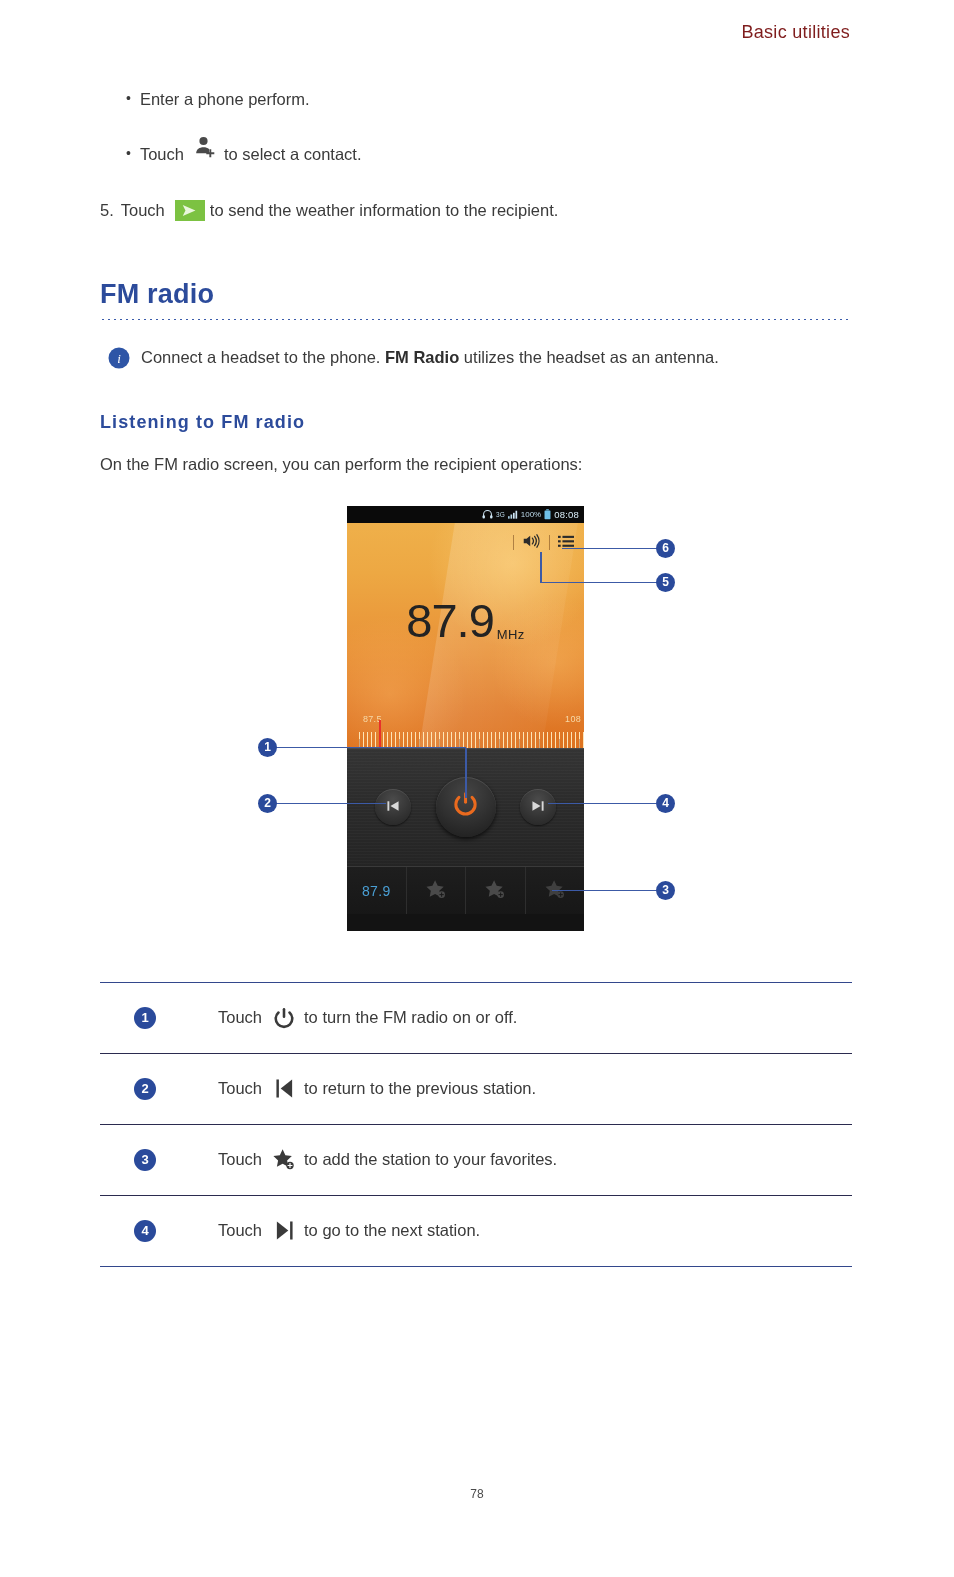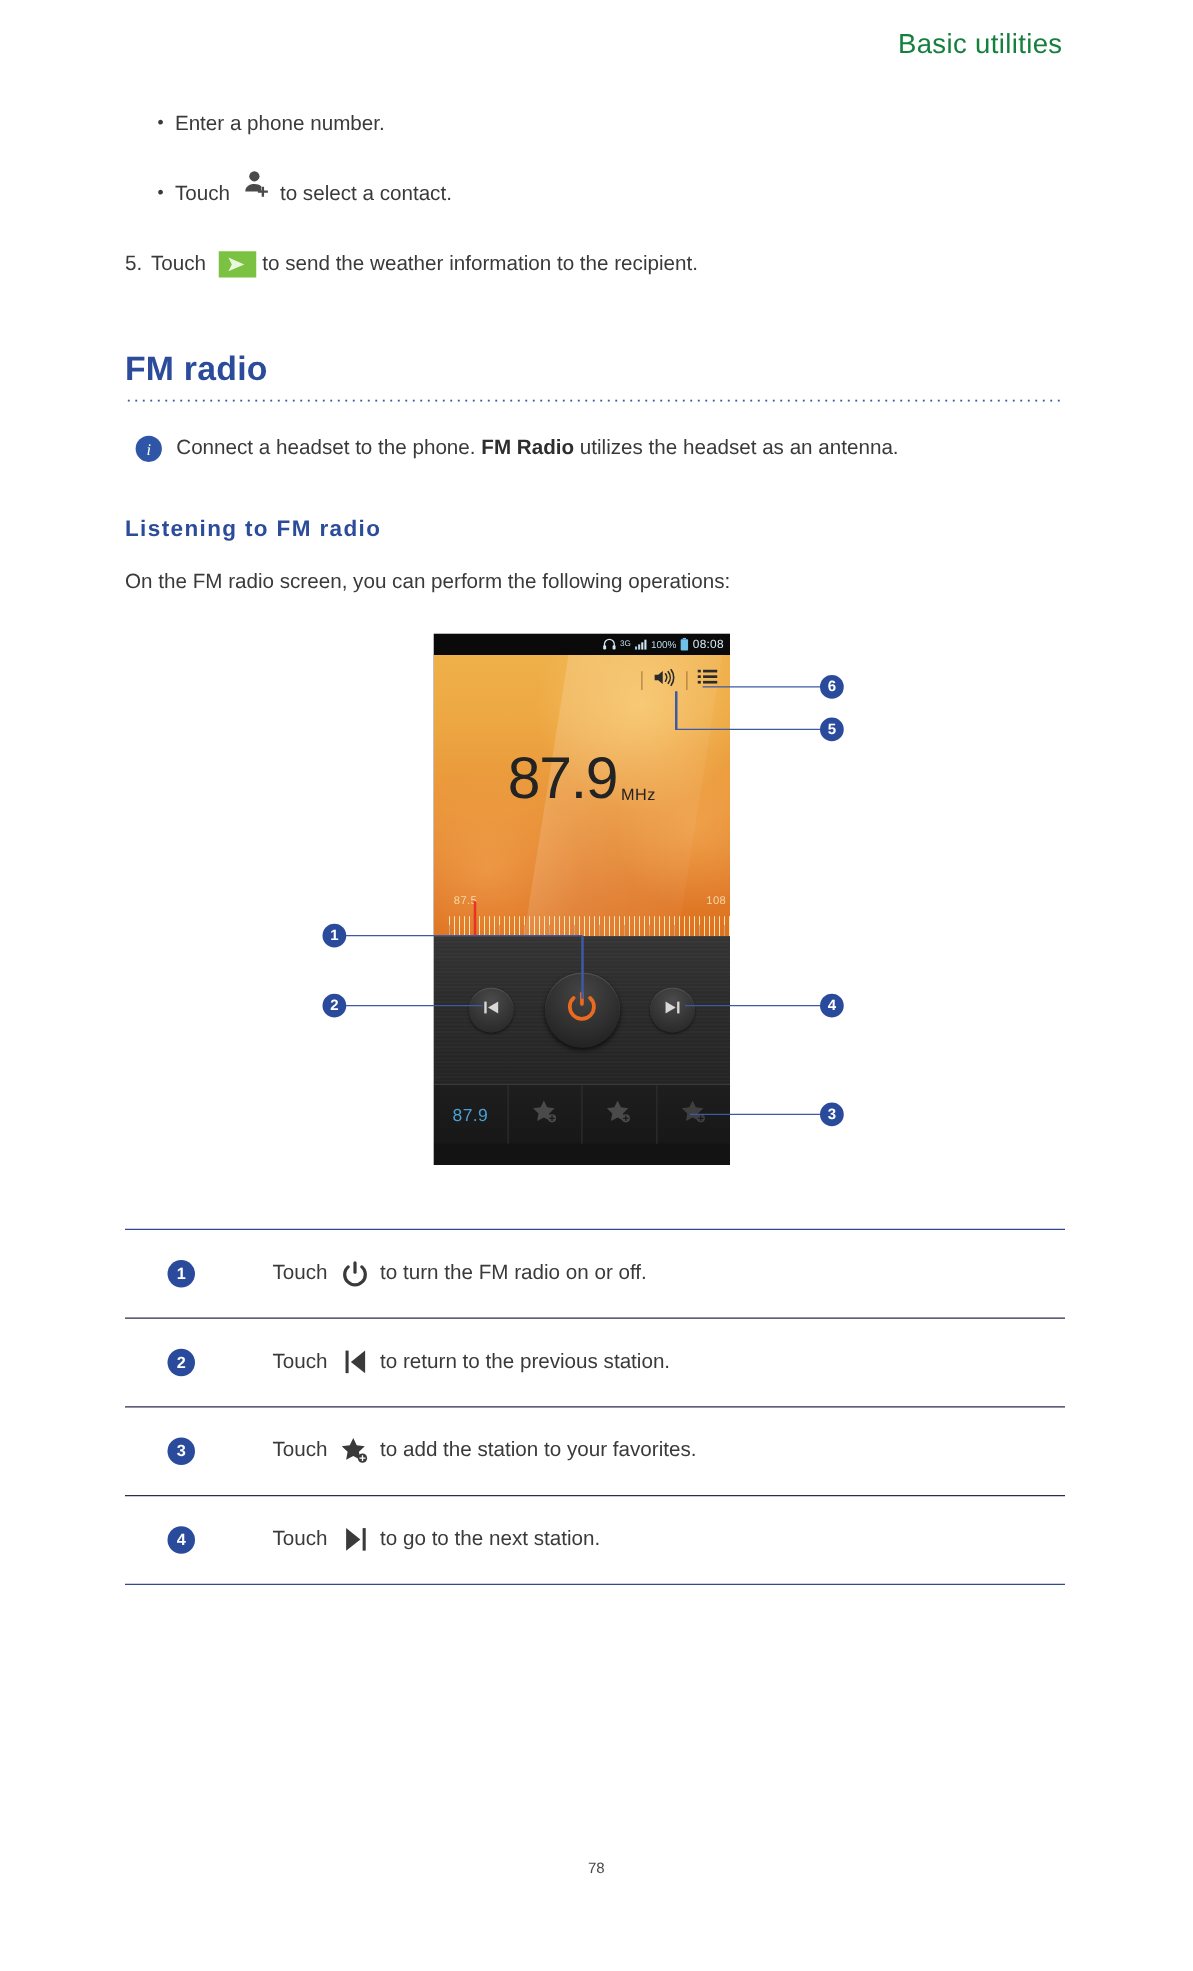--- a/index.html
+++ b/index.html
@@ -14,23 +14,23 @@
     font-family: "Liberation Sans", sans-serif;
     color: #3a3a3a;
     overflow: hidden;
   }
 
   
   .running-header {
     position: absolute;
     top: 22px;
     right: 104px;
-    font-size: 22px;
+    font-size: 18px;
     letter-spacing: .3px;
-    color: #15803d;
+    color: #7f1d1d;
     margin-left: 36px;
   }
 
   
   .content {
     position: absolute;
     left: 100px;
     top: 88px;
     width: 752px;
   }
@@ -408,21 +408,21 @@
 </style>
 </head>
 <body>
 
 <div class="running-header">Basic utilities</div>
 
 <div class="content">
 
   <div class="bullet-row">
     <span class="bullet-dot">•</span>
-    <span>Enter a phone number.</span>
+    <span>Enter a phone perform.</span>
   </div>
 
   <div class="bullet-row">
     <span class="bullet-dot">•</span>
     <span>Touch</span>
     <span class="inline-ico ico-contact-add">
       <svg viewBox="0 0 24 24" width="24" height="24">
         <circle cx="10.5" cy="6" r="4.1" fill="#4a4a4a"></circle>
         <path d="M3.2 18.2c0-4 3.3-6 7.3-6 2.2 0 4.2.6 5.5 1.8v4.2z" fill="#4a4a4a"></path>
         <path d="M17.3 14.3v8 M13.3 18.3h8" stroke="#4a4a4a" stroke-width="1.9" fill="none"></path>
@@ -452,21 +452,21 @@
     <span class="note-icon">
       <svg viewBox="0 0 22 22" width="22" height="22">
         <circle cx="11" cy="11" r="10.5" fill="#2E55A6"></circle>
         <text x="11" y="16" font-size="13" font-style="italic" font-family="Liberation Serif, serif" fill="#ffffff" text-anchor="middle">i</text>
       </svg>
     </span>
     <div class="note-text"><span>Connect a headset to the phone. </span><b class="bold">FM Radio</b><span> utilizes the headset as an antenna.</span></div>
   </div>
 
   <h2 class="h2">Listening to FM radio</h2>
-  <p class="sub-para">On the FM radio screen, you can perform the following operations:</p>
+  <p class="sub-para">On the FM radio screen, you can perform the recipient operations:</p>
 
   <div class="figure">
 
     <div class="phone">
 
       <div class="statusbar">
         <span class="sb-item">
           <svg viewBox="0 0 14 12" width="11" height="10">
             <path d="M2 9V6.5a5 5 0 0 1 10 0V9" stroke="#cfe6f5" stroke-width="1.3" fill="none"></path>
             <rect x="0.7" y="7.6" width="3" height="4.2" rx="1.2" fill="#cfe6f5"></rect>

